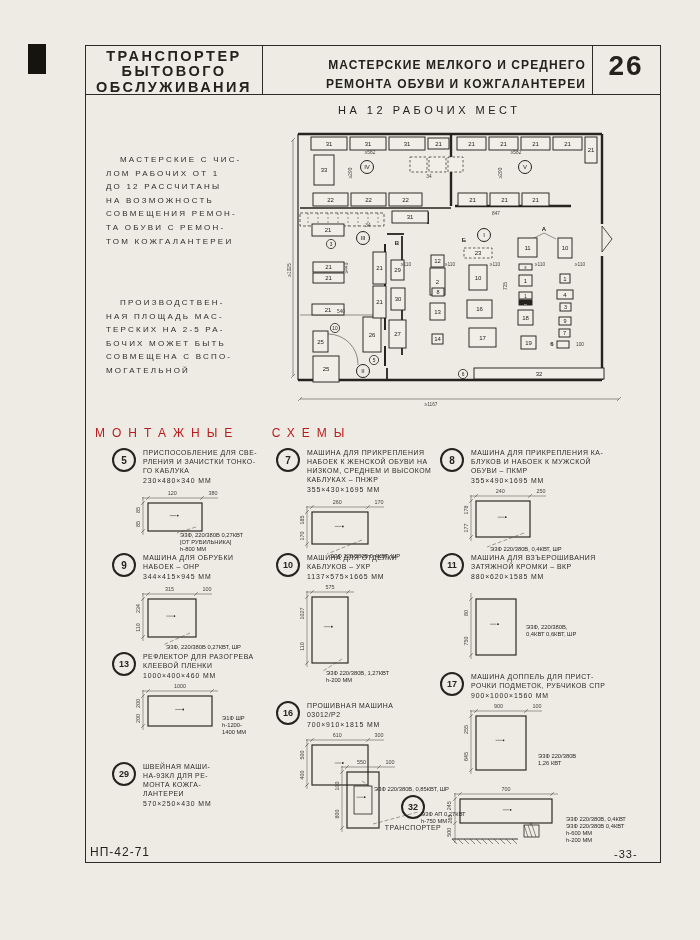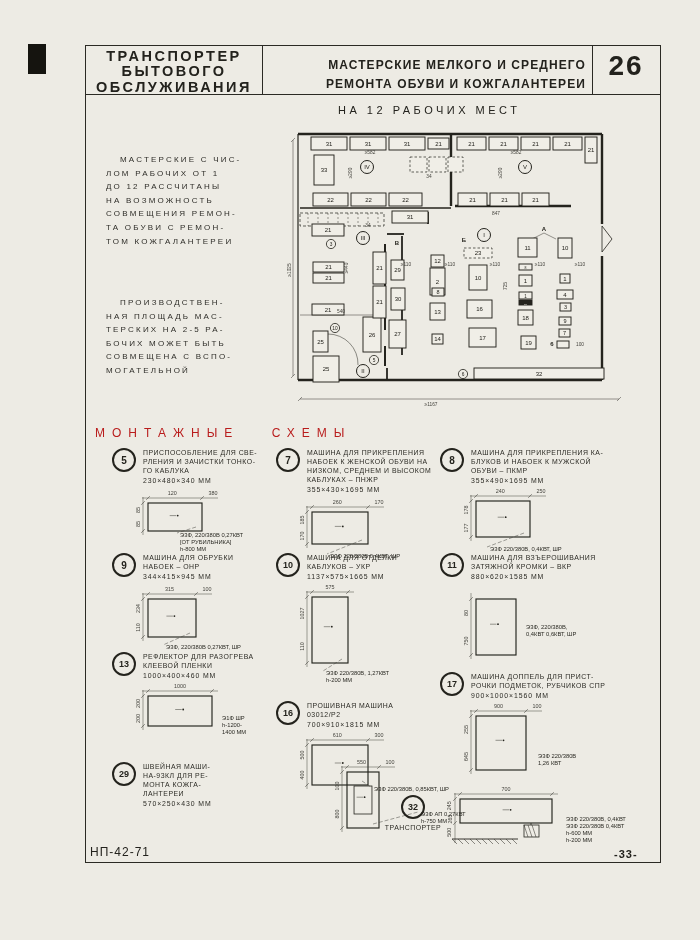--- a/index.html
+++ b/index.html
@@ -35,21 +35,21 @@
   .ttl{padding-top:0px}
   .tl{white-space:pre-line;font-size:6.9px;letter-spacing:0.5px;line-height:1.32;color:#2c2b25}
   .sz{font-size:6.9px;letter-spacing:0.9px;margin-top:2px;color:#2c2b25}
   .schem{display:block;margin:3px 0 0 10px;overflow:visible}
   .item-29{width:340px}
   .item-29 .schem{position:absolute;left:205px;top:-4px;margin:0}
   .item-32 .row{flex-direction:column;gap:4px;width:70px;align-items:center;text-align:center}
   .item-32 .schem{position:absolute;left:60px;top:-8px;margin:0}
   
   #footer-left{left:90px;top:845px;font-size:12px;letter-spacing:1px}
-  #footer-right{left:614px;top:848px;font-size:11px;font-weight:bold;letter-spacing:1px}
+  #footer-right{left:614px;top:848px;font-size:11px;font-weight:normal;letter-spacing:1px}
 </style>
 </head>
 <body>
 
 <div class="abs" id="corner-block"></div>
 <div class="abs" id="frame"></div>
 <div class="abs" id="head-bottom"></div>
 <div class="abs vdiv" style="left:262px"></div>
 <div class="abs vdiv" style="left:592px"></div>
 

